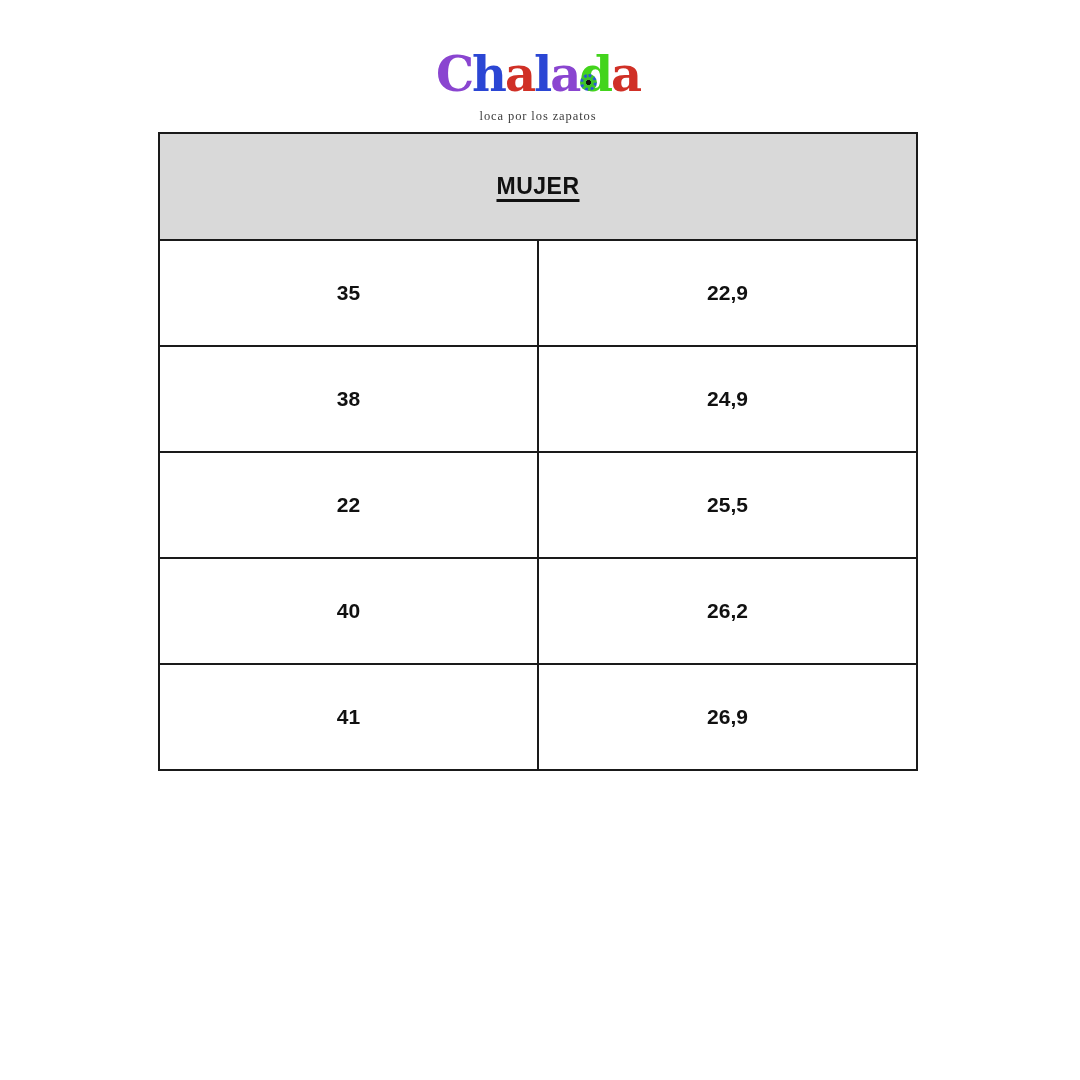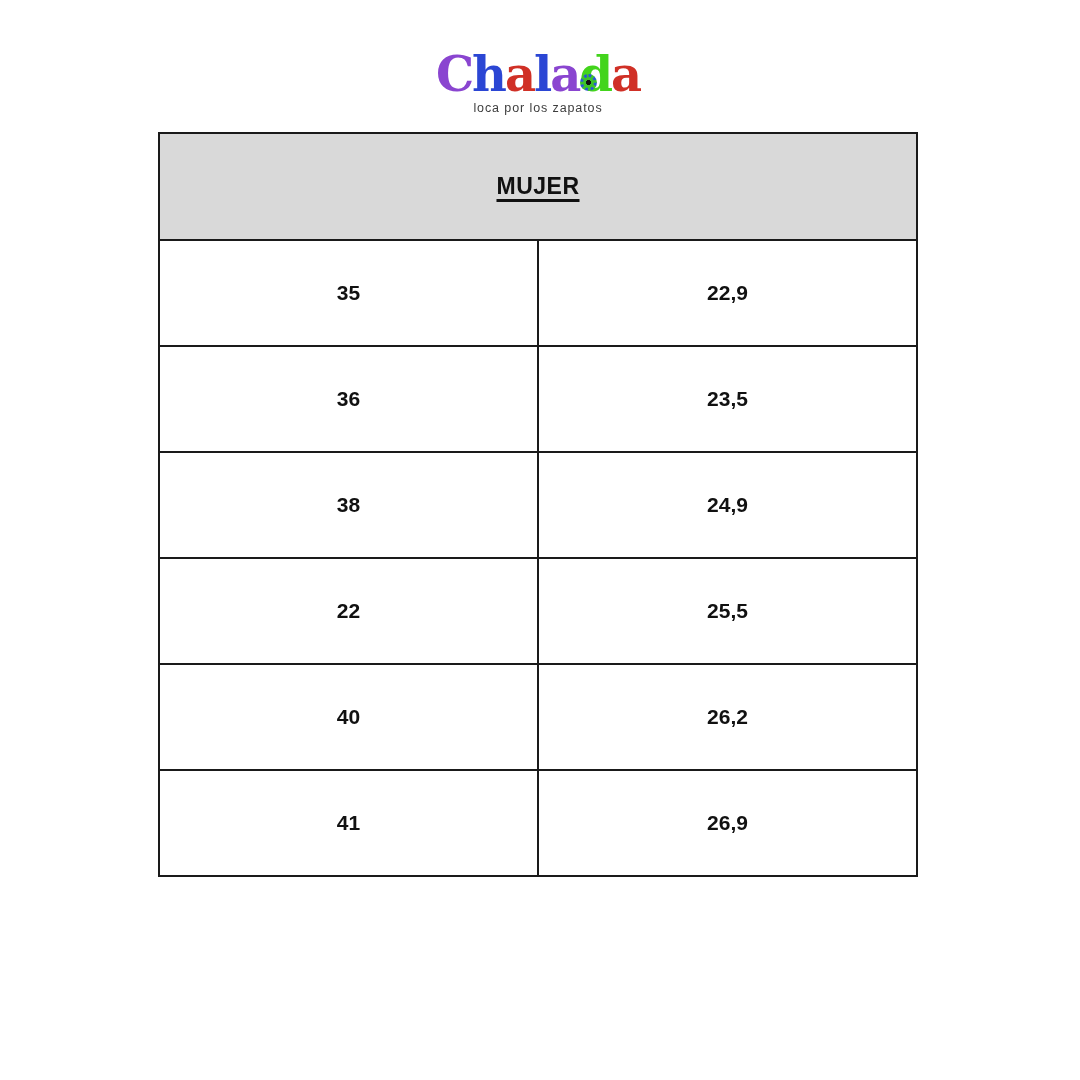--- a/index.html
+++ b/index.html
@@ -41,22 +41,22 @@
     position: absolute;
     left: 1px;
     bottom: 7px;
     width: 11px;
     height: 11px;
     border: 3px dotted #2a57d6;
     border-radius: 50%;
     background: radial-gradient(circle at center, #111111 0 2.5px, #3cc32a 2.5px 8px);
   }
   .logo-tagline {
-    margin-top: 3px;
-    font-family: Liberation Sans, sans-serif;
+    margin-top: 11px;
+    font-family: Liberation Serif, serif;
     font-size: 12.5px;
     letter-spacing: 0.9px;
     color: #3d3d3d;
   }
 
   
   table.size-table {
     position: absolute;
     top: 132px;
     left: 158px;
@@ -109,24 +109,20 @@
       <tr class="title-row">
         <th colspan="2" class="title-cell" style="background: rgb(217, 217, 217);">MUJER</th>
       </tr>
     </thead>
     <tbody id="size-rows">
         <tr>
           <td>35</td>
           <td>22,9</td>
         </tr>
         <tr>
-          <td>36</td>
-          <td>23,5</td>
-        </tr>
-        <tr>
           <td>38</td>
           <td>24,9</td>
         </tr>
         <tr>
           <td>22</td>
           <td>25,5</td>
         </tr>
         <tr>
           <td>40</td>
           <td>26,2</td>

